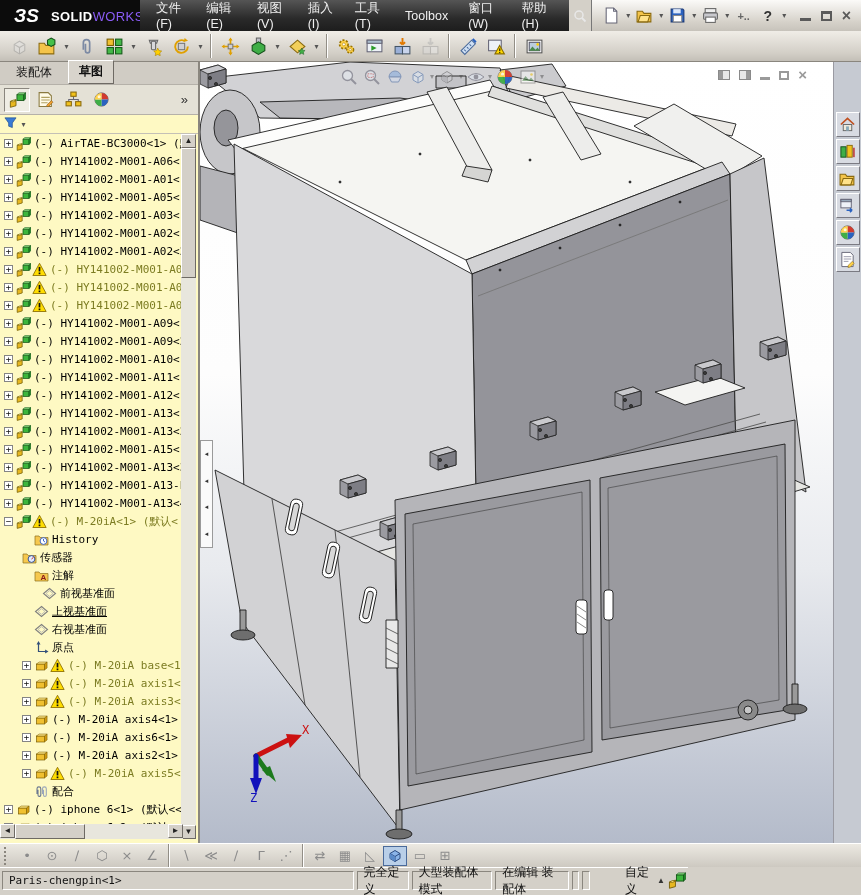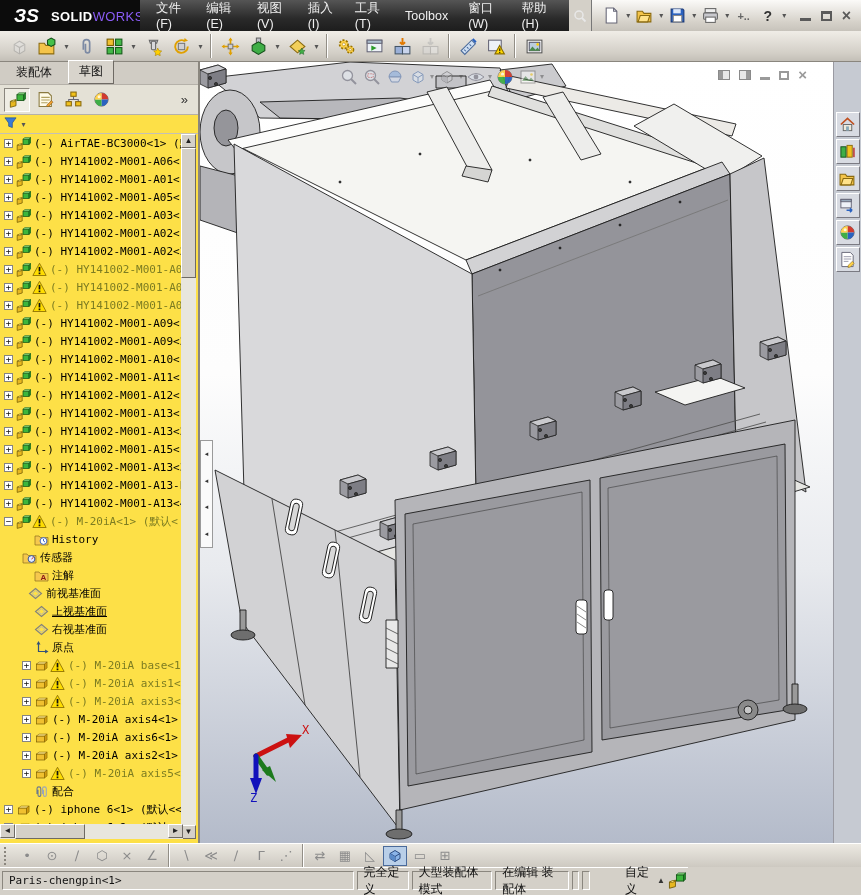--- a/index.html
+++ b/index.html
@@ -31,26 +31,26 @@
   
   #toolbar2{position:absolute;left:0;top:31px;width:861px;height:31px;
     background:linear-gradient(#f0ede7,#d2cec6 75%,#c3bfb7);border-bottom:1px solid #8a867e;
     display:flex;align-items:center;padding-left:6px;gap:2px;}
   .tb-btn{width:26px;height:26px;display:flex;align-items:center;justify-content:center;border:1px solid transparent;}
   .tb-btn svg{width:19px;height:19px;}
   .tb-btn.disabled{opacity:.45;filter:grayscale(1);}
   .tbsep{width:2px;height:24px;margin:0 3px;border-left:1px solid #928e86;border-right:1px solid #fff;}
 
   
-  #leftpanel{position:absolute;left:0;top:62px;width:200px;height:781px;background:#fde047;
+  #leftpanel{position:absolute;left:0;top:62px;width:200px;height:781px;background:#fef9c3;
     border-right:2px solid #8a867e;}
   #paneltabs{height:23px;background:#d0ccc4;display:flex;align-items:flex-end;padding-left:6px;gap:6px;
     border-bottom:1px solid #b5b1a9;}
   .ptab{font-size:12px;color:#111;padding:2px 10px 3px;}
-  .ptab.raised{background:#d8d4cc;border:1px solid;border-color:#fff #6e6a64 #6e6a64 #fff;}
+  .ptab.raised{background:#d8d4cc;border:1px solid;border-color:#fff #6e6a64 #6e6a64 #fff;font-weight:bold;}
   #panelicons{height:30px;display:flex;align-items:center;padding:2px 4px;gap:2px;background:#e4e1d6;
     border-bottom:1px solid #b5b1a9;}
   .pic-btn{width:26px;height:24px;display:flex;align-items:center;justify-content:center;border:1px solid transparent;}
   .pic-btn.active{border-color:#8a867e #fff #fff #8a867e;background:#efede4;}
   .pic-btn svg{width:17px;height:17px;}
   #panel-overflow{margin-left:auto;font-size:13px;color:#333;padding-right:6px;}
   #filterrow{height:19px;display:flex;align-items:center;padding-left:4px;gap:2px;border-bottom:1px solid #c4c0b6;}
   #filterrow svg{width:13px;height:13px;}
 
   #treewrap{position:absolute;left:0;top:72px;width:182px;height:690px;overflow:hidden;}
@@ -706,21 +706,21 @@
       <div class="tree-row" style="padding-left: 20px;">
         <span class="expander blank"></span>
         <span class="tree-icon">
           <svg viewBox="0 0 15 15">
             <path d="M1 4 h4 l1.2 1.5 H14 V13 H1Z" fill="#f6c84e" stroke="#8a6d1d" stroke-width=".7"></path>
             <text x="9.5" y="12" font-size="8" font-weight="bold" fill="#8a1a1a" text-anchor="middle" font-family="Liberation Sans,sans-serif">A</text>
           </svg>
         </span>
         <span class="tree-label">注解</span>
       </div>
-      <div class="tree-row" style="padding-left: 14px;">
+      <div class="tree-row" style="padding-left: 28px;">
         <span class="expander blank"></span>
         <span class="tree-icon">
           <svg viewBox="0 0 15 15">
             <path d="M7.5 2.5 L13.5 7.5 7.5 12.5 1.5 7.5Z" fill="none" stroke="#808080" stroke-width="1.1"></path>
             <path d="M7.5 4.7 L11 7.5 7.5 10.3 4 7.5Z" fill="none" stroke="#b4b4b4" stroke-width=".8"></path>
           </svg>
         </span>
         <span class="tree-label">前视基准面</span>
       </div>
       <div class="tree-row" style="padding-left: 20px; text-decoration: underline;">

